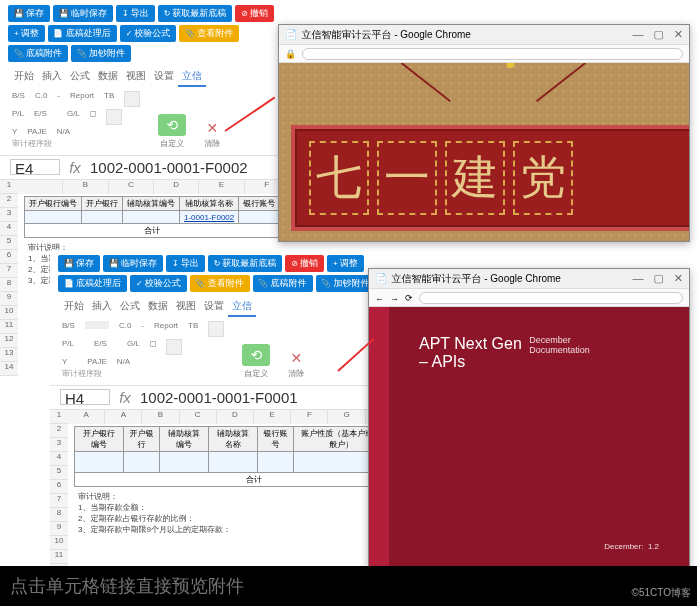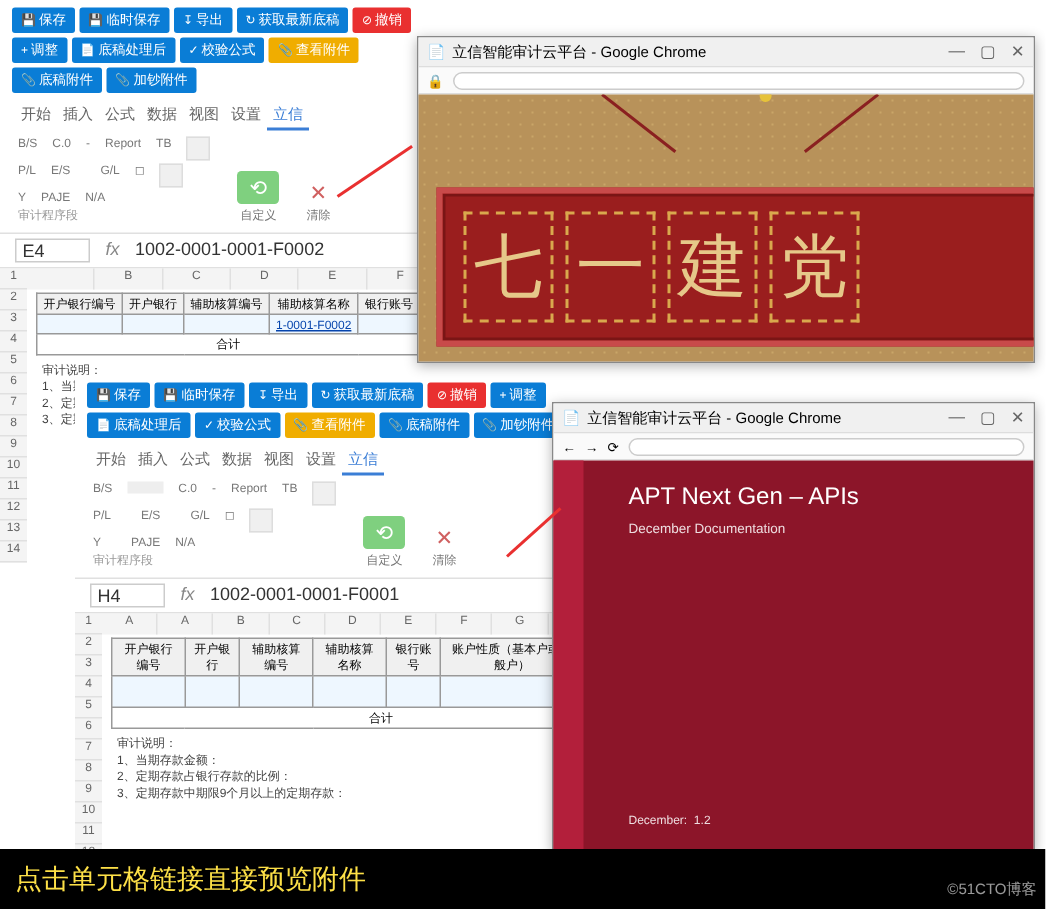--- a/index.html
+++ b/index.html
@@ -10,21 +10,21 @@
 .btn.orange { background: #f0ad00; }
 .bicon { font-size: 8px; }
 .tabs { display: flex; gap: 0; padding: 0 10px; font-size: 10px; color: #666; }
 .tab { padding: 2px 4px; cursor: pointer; }
 .tab.active { color: #3b7ed6; border-bottom: 2px solid #3b7ed6; }
 .ribbon { display: flex; gap: 18px; padding: 4px 12px 6px; font-size: 8px; color: #777; border-bottom: 1px solid #e0e0e0; align-items: flex-end; }
 .rcol { display: flex; flex-direction: column; gap: 2px; position: relative; }
 .rrow { display: flex; gap: 10px; }
 .ricon { width: 16px; height: 16px; background: #f0f0f0; border: 1px solid #ddd; display: inline-block; }
 .crefresh { width: 28px; height: 22px; background: #7fd07f; border-radius: 3px; color: #fff; display: flex; align-items: center; justify-content: center; font-size: 14px; }
-.fxbar { display: flex; padding: 3px 10px; gap: 6px; font-size: 12px; border-bottom: 1px solid #e0e0e0; }
+.fxbar { display: flex; padding: 3px 10px; gap: 6px; font-size: 15px; border-bottom: 1px solid #e0e0e0; }
 .cellref { width: 50px; height: 16px; border: 1px solid #ccc; padding: 0 4px; background: #fff; color: #333; }
 .fxicon { width: 18px; color: #888; font-style: italic; text-align: center; }
 .fxval { flex: 1; color: #333; }
 .sheet { position: relative; display: flex; }
 .rownums { display: flex; flex-direction: column; width: 18px; background: #f4f4f4; }
 .rownum { height: 14px; text-align: center; font-size: 8px; color: #666; border-bottom: 1px solid #e0e0e0; }
 .colhdrs { display: flex; background: #f4f4f4; height: 14px; }
 .colhdr { flex: 1; text-align: center; font-size: 8px; color: #666; border-right: 1px solid #e0e0e0; }
 .gridarea { flex: 1; }
 table.tbl { border-collapse: collapse; margin: 2px 6px; }
@@ -40,29 +40,29 @@
 .banner { flex: 1; background: radial-gradient(#c9a668 1px, transparent 1px); background-color: #b8925a; background-size: 8px 8px; position: relative; overflow: hidden; }
 .plaque { position: absolute; left: 12px; right: -60px; bottom: 10px; top: 62px; background: #9a1e1e; border: 4px solid #c84a4a; box-shadow: inset 0 0 0 2px #7a1515; display: flex; align-items: center; padding: 0 14px; gap: 8px; }
 .ch { width: 60px; height: 74px; border: 2px dashed #d9a84d; display: flex; align-items: center; justify-content: center; color: #e6c889; font-size: 46px; font-family: "KaiTi", "STKaiti", serif; }
 .hanger { position: absolute; top: 0; left: 50%; width: 220px; height: 58px; transform: translateX(-38%); }
 .hangline { position: absolute; width: 2px; height: 62px; background: #8a2020; transform-origin: top; }
 .hangline.l { left: 0; transform: rotate(-52deg); }
 .hangline.r { right: 34px; transform: rotate(52deg); }
 .pin { width: 8px; height: 8px; background: #e6c23a; border-radius: 50%; position: absolute; top: -3px; left: 50%; transform: translateX(-50%); }
 .apt { flex:1; background:#8c1529; display:flex; }
 .aptbar { width:20px; background:#b31f3b; }
-.aptbody { flex:1; padding:16px 30px 16px; color:#fff; display:flex; flex-direction:column; }
+.aptbody { flex:1; padding:28px 30px 16px; color:#fff; display:flex; }
 .aptbody h1 { font-size:16px; font-weight:normal; margin-bottom:6px; }
 .aptbody .sub { font-size:9px; opacity:.85; }
 .meta { margin-top:auto; font-size:8px; opacity:.85; }
 .workspace { position:absolute; left:0; background:#fff; }
 .workspace.w1 { top:0; width:290px; }
 .workspace.w2 { top:250px; width:390px; }
 .arrow-line { position:absolute; height:2px; background:#e93030; transform-origin:left center; }
-.caption { position:absolute; left:0; bottom:0; right:0; background:#000; color:#fde047; font-size:18px; padding:8px 10px; }
+.caption { position:absolute; left:0; bottom:0; right:0; background:#000; color:#737373; font-size:18px; padding:8px 10px; }
 .watermark { position:absolute; right:6px; bottom:6px; color:rgba(255,255,255,.6); font-size:10px; }
 .sumrow td { background:#eef7ff !important; }
 </style>
 </head>
 <body>
 
 <div class="workspace w1">
   <div class="topbar" id="tb1">
       <span class="btn"><span class="bicon">💾</span>保存</span>
       <span class="btn"><span class="bicon">💾</span>临时保存</span>

